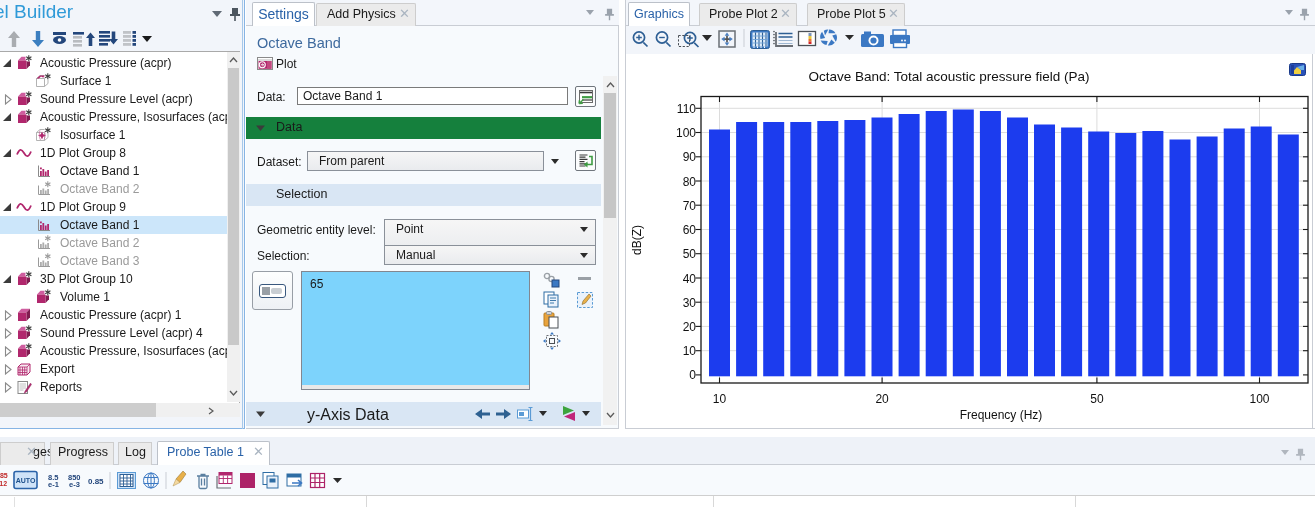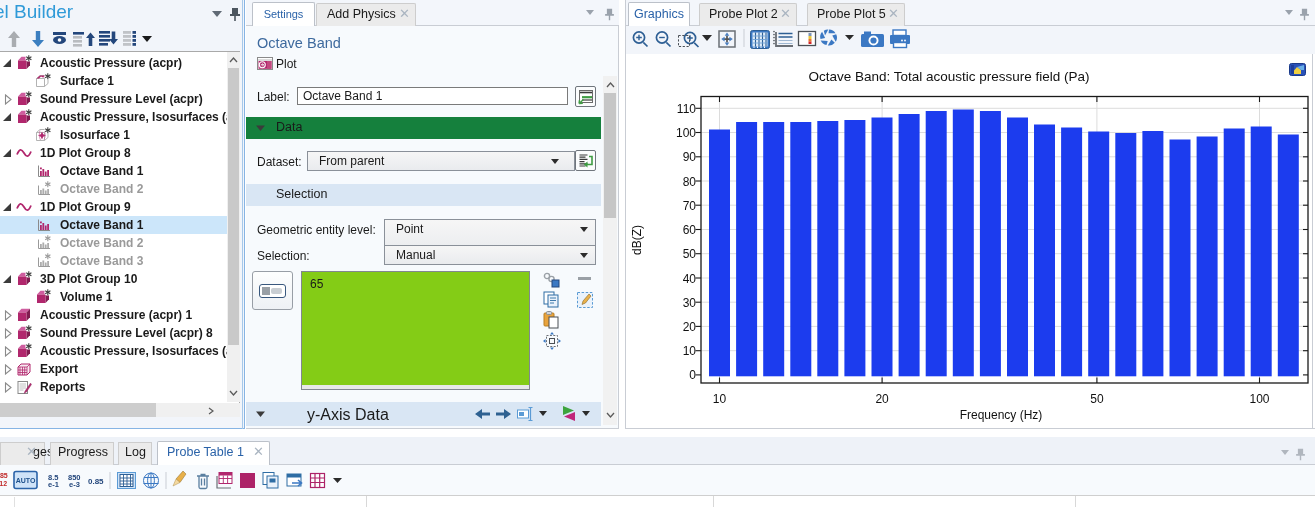--- a/index.html
+++ b/index.html
@@ -48,21 +48,21 @@
       <rect x="123" y="11" width="8" height="2.8" fill="#c0c3c7"></rect>
       <rect x="123" y="15" width="8" height="2.8" fill="#c0c3c7"></rect>
       <rect x="132.5" y="3" width="3.5" height="2.8" fill="#24477c"></rect>
       <rect x="132.5" y="7" width="3.5" height="2.8" fill="#24477c"></rect>
       <rect x="132.5" y="11" width="3.5" height="2.8" fill="#24477c"></rect>
       <rect x="132.5" y="15" width="3.5" height="2.8" fill="#24477c"></rect>
     </g>
     <path d="M142 8 L152 8 L147 14 Z" fill="#1a1a1a"></path>
   </svg>
 
-  <div class="abs" id="tree" style="left:0;top:51px;width:240px;height:352px;background:#fff;border-top:1px solid #a9a9a9;border-right:1px solid #a9a9a9;overflow:hidden;font-size:12px;color:#1a1a1a;font-weight:bold;">
+  <div class="abs" id="tree" style="left:0;top:51px;width:240px;height:352px;background:#fff;border-top:1px solid #a9a9a9;border-right:1px solid #a9a9a9;overflow:hidden;font-size:12px;color:#1a1a1a;">
     <svg width="0" height="0" style="position:absolute">
       <defs>
         <g id="cube">
           <polygon points="2,5.5 5.5,1.8 14,1.8 10.5,5.5" fill="#cf5d9f"></polygon>
           <polygon points="10.5,5.5 14,1.8 14,10.3 10.5,14" fill="#801c50"></polygon>
           <rect x="2" y="5.5" width="8.5" height="8.5" fill="#b1276d"></rect>
         </g>
         <g id="star">
           <circle cx="12.8" cy="3.2" r="3.4" fill="#fff"></circle>
           <g stroke="#3a3a3a" stroke-width="1.1">
@@ -234,21 +234,21 @@
         <span class="abs" style="left:40px;top:2px;white-space:nowrap;">Acoustic Pressure (acpr) 1</span>
       </div>
     <div class="abs" style="left:0;top:272px;width:240px;height:18px;">
         <svg class="abs" style="left:4px;top:4px" width="9" height="11">
           <polygon points="1.5,1 7,5.5 1.5,10" fill="none" stroke="#8a8a8a" stroke-width="1.1"></polygon>
         </svg>
         <svg class="abs" style="left:16px;top:1px" width="16" height="16">
           <use href="#cube"></use>
           <use href="#star"></use>
         </svg>
-        <span class="abs" style="left:40px;top:2px;white-space:nowrap;">Sound Pressure Level (acpr) 8</span>
+        <span class="abs" style="left:40px;top:2px;white-space:nowrap;">Sound Pressure Level (acpr) 4</span>
       </div>
     <div class="abs" style="left:0;top:290px;width:240px;height:18px;">
         <svg class="abs" style="left:4px;top:4px" width="9" height="11">
           <polygon points="1.5,1 7,5.5 1.5,10" fill="none" stroke="#8a8a8a" stroke-width="1.1"></polygon>
         </svg>
         <svg class="abs" style="left:16px;top:1px" width="16" height="16">
           <use href="#cube"></use>
           <use href="#star"></use>
         </svg>
         <span class="abs" style="left:40px;top:2px;white-space:nowrap;">Acoustic Pressure, Isosurfaces (acp</span>
@@ -287,42 +287,42 @@
     <div class="abs" style="left:0;top:0;width:156px;height:14px;background:#cdcdcd;"></div>
     <svg class="abs" style="left:208px;top:4px" width="6" height="8">
         <path d="M1,1 L5,4 L1,7" stroke="#5a5a5a" stroke-width="1.2" fill="none"></path>
       </svg>
   </div>
 </div>
 
 <div class="abs" id="settings" style="left:246px;top:0;width:373px;height:429px;background:#f7fafd;border-right:1px solid #c9cdd4;border-bottom:1px solid #c9cdd4;font-size:12px;color:#1a1a1a;">
 
   <div class="abs" style="left:0;top:0;width:373px;height:26px;background:#f3f6fb;border-bottom:1px solid #c9cdd4;"></div>
-  <div class="abs" style="left:6px;top:2px;width:63px;height:24px;background:#fff;border:1px solid #bcc1c9;border-bottom:none;border-radius:2px 2px 0 0;color:#2a62a8;text-align:center;line-height:23px;font-size:11px;">Settings</div>
+  <div class="abs" style="left:6px;top:2px;width:63px;height:24px;background:#fff;border:1px solid #bcc1c9;border-bottom:none;border-radius:2px 2px 0 0;color:#2a62a8;text-align:center;line-height:23px;font-size:14px;">Settings</div>
   <div class="abs" style="left:70px;top:3px;width:100px;height:23px;background:#ebebeb;border:1px solid #cdcdcd;border-bottom:none;border-radius:2px 2px 0 0;font-size:12.5px;">
     <span class="abs" style="left:10px;top:3px;">Add Physics</span>
     <span class="abs" style="left:82px;top:2px;color:#a9b4c0;font-size:13px;">✕</span>
   </div>
   <div class="abs" style="left:340px;top:10px;width:0;height:0;border-left:4.5px solid transparent;border-right:4.5px solid transparent;border-top:5.5px solid #9aa2ac;"></div>
   <svg class="abs" style="left:358px;top:7px" width="11" height="14" viewBox="0 0 12 16">
     <path d="M3 2 h6 v6 h-6 z M1 8 h10 v2 h-10 z M5.2 10 h1.6 v5 h-1.6 z" fill="#9aa2ac"></path>
   </svg>
 
   <div class="abs" style="left:11px;top:35px;font-size:14.5px;color:#3e6a9e;">Octave Band</div>
   <svg class="abs" style="left:11px;top:57px" width="16" height="13">
     <rect x="0.5" y="0.5" width="15" height="12" fill="#fff" stroke="#8a8a8a"></rect>
     <line x1="1" y1="3" x2="15" y2="3" stroke="#b9b9b9"></line>
     <rect x="1.5" y="4" width="13" height="7.8" fill="#b1276d"></rect>
     <rect x="10" y="4" width="4.5" height="7.8" fill="#c2487f"></rect>
     <circle cx="5.3" cy="7.8" r="3" fill="none" stroke="#fff" stroke-width="1.1"></circle>
     <path d="M3.8,7.8 h2.6 M5.4,6.6 l1.3,1.2 l-1.3,1.2" stroke="#fff" stroke-width="1" fill="none"></path>
   </svg>
   <div class="abs" style="left:30px;top:57px;">Plot</div>
 
-  <div class="abs" style="left:11px;top:90px;">Label:</div>
+  <div class="abs" style="left:11px;top:90px;">Data:</div>
   <div class="abs" style="left:51px;top:87px;width:271px;height:18px;background:#fff;border:1px solid #7a7a7a;">
     <span class="abs" style="left:5px;top:1px;">Octave Band 1</span>
   </div>
   <div class="abs" style="left:329px;top:86px;width:21px;height:21px;background:#fbfcfd;border:1px solid #70767d;border-radius:2px;">
     <svg class="abs" style="left:2px;top:2px" width="16" height="16">
       <rect x="1.5" y="1.5" width="13" height="12" fill="#fff" stroke="#6a6a6a"></rect>
       <path d="M2,3.5 h12" stroke="#3a3a3a" stroke-width="1.6"></path>
       <path d="M4,8.2 h10" stroke="#3f9c43" stroke-width="2.2"></path>
       <path d="M4,11 h10" stroke="#3a3a3a" stroke-width="1.2"></path>
       <path d="M1,14.5 L5.5,10.5 M1,14.5 l0.5,-3.5 M1,14.5 l3.8,-0.3" stroke="#3f9c43" stroke-width="1.4" fill="none"></path>
@@ -340,21 +340,21 @@
   </div>
 
   <div class="abs" style="left:0;top:117px;width:355px;height:22px;background:#15803d;">
     <svg class="abs" style="left:10px;top:8px" width="10" height="7">
         <polygon points="0,0.5 9,0.5 4.5,6" fill="#3b3b3b"></polygon>
       </svg>
     <span class="abs" style="left:30px;top:3px;font-size:12.5px;">Data</span>
   </div>
 
   <div class="abs" style="left:11px;top:155px;">Dataset:</div>
-  <div class="abs combo" style="left:61px;top:151px;width:268px;height:20px;">
+  <div class="abs combo" style="left:61px;top:151px;width:237px;height:20px;">
     <span class="abs" style="left:11px;top:2px;">From parent</span>
     <svg class="abs" style="left:243px;top:7px" width="9" height="6">
         <polygon points="0,0 8,0 4,5" fill="#2b2b2b"></polygon>
       </svg>
   </div>
   <div class="abs" style="left:329px;top:150px;width:21px;height:21px;background:#fbfcfd;border:1px solid #70767d;border-radius:2px;">
     <svg class="abs" style="left:2px;top:2px" width="16" height="16">
       <path d="M1.5,2 h8 M1.5,4.2 h6 M1.5,6.4 h8 M1.5,8.6 h5 M1.5,10.8 h8 M1.5,13 h6" stroke="#3a3a3a" stroke-width="1.2"></path>
       <path d="M11,3.5 h3 v8 h-5" stroke="#3f9c43" stroke-width="1.6" fill="none"></path>
       <polygon points="9.5,8.5 9.5,14.5 5.8,11.5" fill="#3f9c43"></polygon>
@@ -381,21 +381,21 @@
       </svg>
   </div>
 
   <div class="abs" style="left:6px;top:271px;width:41px;height:39px;background:linear-gradient(#fdfefe,#eef1f5);border:1px solid #989ea6;border-radius:3px;">
     <div class="abs" style="left:6px;top:12px;width:27px;height:14px;border:1.5px solid #39587e;border-radius:3px;background:#fff;">
       <div class="abs" style="left:1.5px;top:1.5px;width:8px;height:8px;background:#9aa0a6;"></div>
       <div class="abs" style="left:11px;top:2.5px;width:11px;height:6px;background:#c9ced3;border-radius:2px;"></div>
     </div>
   </div>
 
-  <div class="abs" style="left:55px;top:271px;width:229px;height:119px;background:#84cc16;border:1px solid #828790;">
+  <div class="abs" style="left:55px;top:271px;width:229px;height:119px;background:#7dd3fc;border:1px solid #828790;">
     <span class="abs" style="left:8px;top:5px;">65</span>
     <div class="abs" style="left:0;top:113px;width:227px;height:4px;background:#e8e8e8;"></div>
   </div>
 
   <svg class="abs" style="left:297px;top:272px" width="18" height="16">
     <circle cx="4" cy="4" r="2.6" fill="none" stroke="#9aa0a6" stroke-width="1.4"></circle>
     <circle cx="8.5" cy="7" r="2.6" fill="none" stroke="#9aa0a6" stroke-width="1.4"></circle>
     <rect x="9" y="8" width="7" height="7" fill="#3b78c3" stroke="#24477c"></rect>
   </svg>
   <svg class="abs" style="left:297px;top:291px" width="17" height="17">

